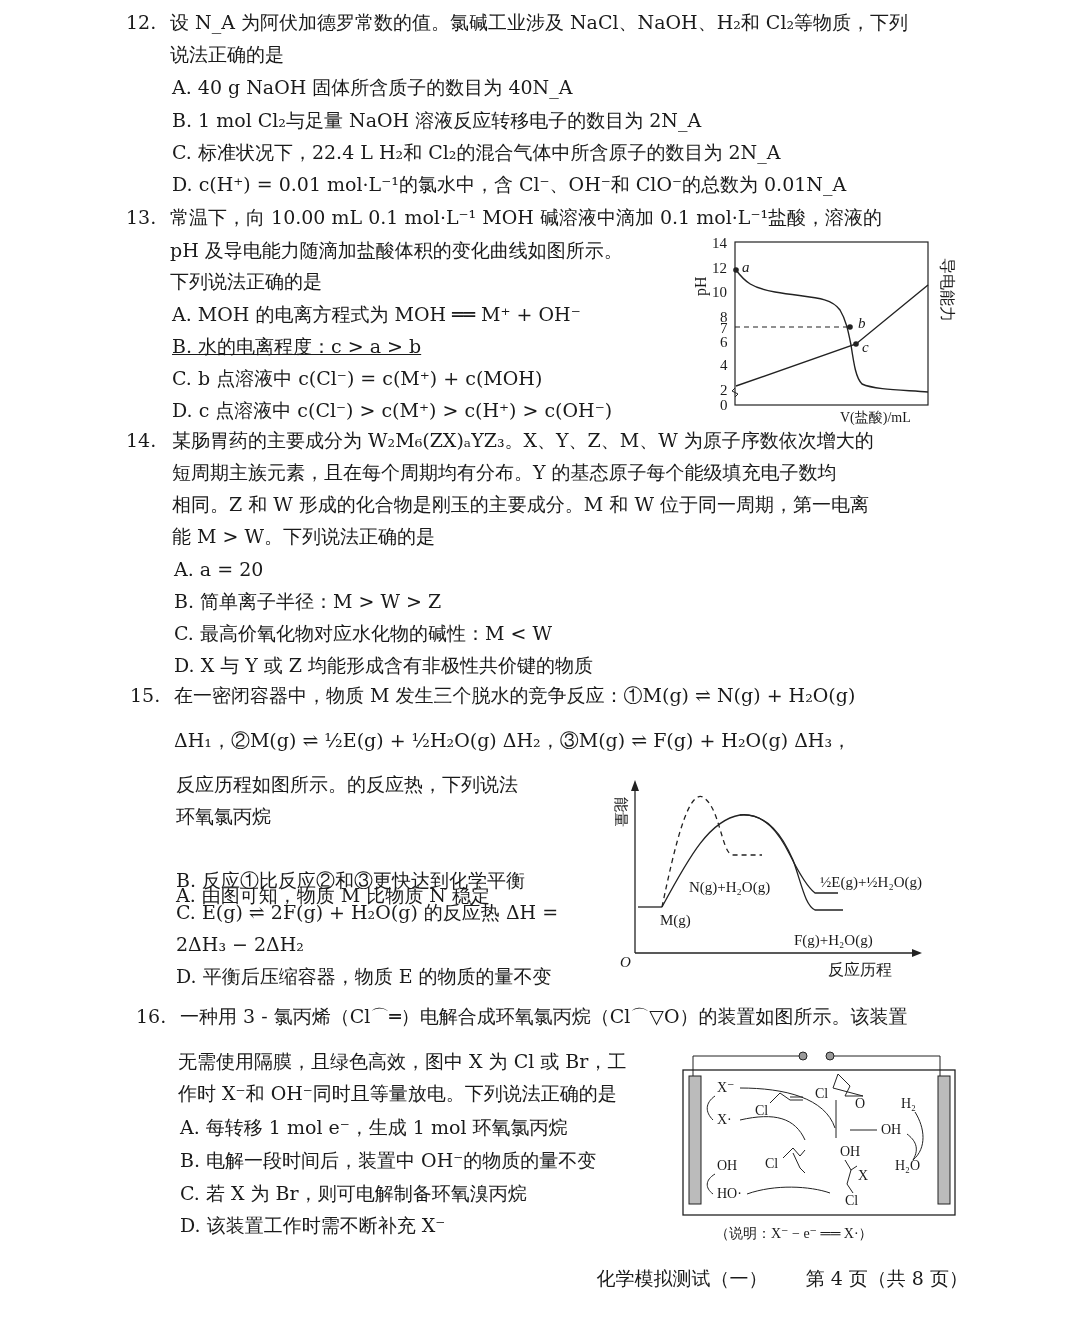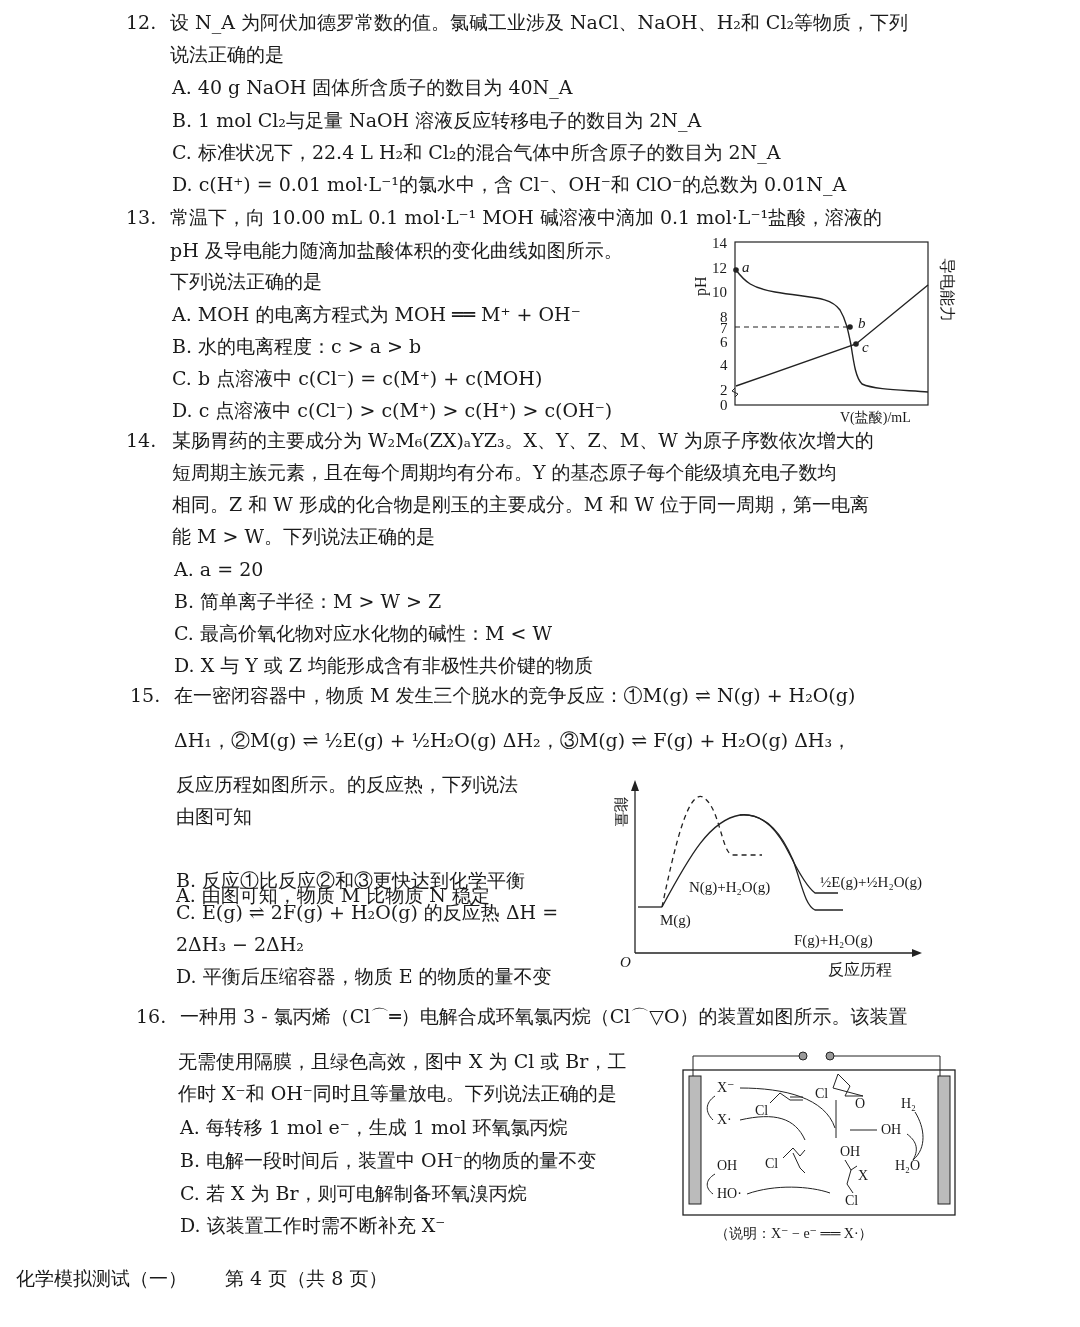--- a/index.html
+++ b/index.html
@@ -1,21 +1,21 @@
 <!DOCTYPE html>
 <html><head>
 <meta charset="utf-8">
 <style>
   html,body{margin:0;padding:0;background:#fff;}
   body{width:1080px;height:1327px;position:relative;overflow:hidden;
        font-family:"DejaVu Serif","Liberation Serif",serif;color:#1a1a1a;font-size:19px;}
   .line{position:absolute;white-space:nowrap;line-height:24px;}
   .fig{position:absolute;}
   svg text{font-family:"Liberation Serif","DejaVu Serif",serif;fill:#1a1a1a;}
-  .footer{position:absolute;top:1266px;left:0;width:984px;text-align:left;font-size:19px;}
+  .footer{position:absolute;top:1266px;left:0;width:984px;text-align:right;font-size:19px;}
   .footer span{margin:0 16px;}
 </style>
 </head>
 <body>
 
 <div>
   <div class="line" style="top:10px;left:126px;">12.</div>
   <div class="line" style="top:10px;left:170px;">设 N_A 为阿伏加德罗常数的值。氯碱工业涉及 NaCl、NaOH、H₂和 Cl₂等物质，下列</div>
   <div class="line" style="top:42px;left:170px;">说法正确的是</div>
   <div class="line" style="top:75px;left:172px;">A.  40 g NaOH 固体所含质子的数目为 40N_A</div>
@@ -23,21 +23,21 @@
   <div class="line" style="top:140px;left:172px;">C.  标准状况下，22.4 L H₂和 Cl₂的混合气体中所含原子的数目为 2N_A</div>
   <div class="line" style="top:172px;left:172px;">D.  c(H⁺) = 0.01 mol·L⁻¹的氯水中，含 Cl⁻、OH⁻和 ClO⁻的总数为 0.01N_A</div>
 </div>
 
 <div>
   <div class="line" style="top:205px;left:126px;">13.</div>
   <div class="line" style="top:205px;left:170px;">常温下，向 10.00 mL 0.1 mol·L⁻¹ MOH 碱溶液中滴加 0.1 mol·L⁻¹盐酸，溶液的</div>
   <div class="line" style="top:238px;left:170px;">pH 及导电能力随滴加盐酸体积的变化曲线如图所示。</div>
   <div class="line" style="top:270px;left:170px;font-family:Liberation Serif, serif;">下列说法正确的是</div>
   <div class="line" style="top:302px;left:172px;">A.  MOH 的电离方程式为 MOH ══ M⁺ + OH⁻</div>
-  <div class="line" style="top:334px;left:172px;">B.  水的电离程度：c &gt; a &gt; b</div>
+  <div class="line" style="top:334px;left:172px;text-decoration:underline;">B.  水的电离程度：c &gt; a &gt; b</div>
   <div class="line" style="top:366px;left:172px;">C.  b 点溶液中 c(Cl⁻) = c(M⁺) + c(MOH)</div>
   <div class="line" style="top:398px;left:172px;">D.  c 点溶液中 c(Cl⁻) &gt; c(M⁺) &gt; c(H⁺) &gt; c(OH⁻)</div>
 
   <svg class="fig" style="left:690px;top:230px;" width="275" height="195" viewBox="0 0 275 195">
     <rect x="45" y="12" width="193" height="163" fill="none" stroke="#222" stroke-width="1.2"></rect>
 
     <text x="22" y="18" font-size="15">14</text>
     <text x="22" y="43" font-size="15">12</text>
     <text x="22" y="67" font-size="15">10</text>
     <text x="30" y="92" font-size="15">8</text>
@@ -76,21 +76,21 @@
   <div class="line" style="top:589px;left:174px;">B.  简单离子半径：M &gt; W &gt; Z</div>
   <div class="line" style="top:621px;left:174px;">C.  最高价氧化物对应水化物的碱性：M &lt; W</div>
   <div class="line" style="top:653px;left:174px;">D.  X 与 Y 或 Z 均能形成含有非极性共价键的物质</div>
 </div>
 
 <div>
   <div class="line" style="top:683px;left:130px;">15.</div>
   <div class="line" style="top:683px;left:174px;">在一密闭容器中，物质 M 发生三个脱水的竞争反应：①M(g) ⇌ N(g) + H₂O(g)</div>
   <div class="line" style="top:728px;left:174px;">ΔH₁，②M(g) ⇌ ½E(g) + ½H₂O(g)   ΔH₂，③M(g) ⇌ F(g) + H₂O(g)   ΔH₃，</div>
   <div class="line" style="top:772px;left:176px;">反应历程如图所示。的反应热，下列说法</div>
-  <div class="line" style="top:804px;left:176px;">由图可知</div>
+  <div class="line" style="top:804px;left:176px;">环氧氯丙烷</div>
   <div class="line" style="top:836px;left:176px;margin-top:47px;">A.  由图可知，物质 M 比物质 N 稳定</div>
   <div class="line" style="top:868px;left:176px;">B.  反应①比反应②和③更快达到化学平衡</div>
   <div class="line" style="top:900px;left:176px;">C.  E(g) ⇌ 2F(g) + H₂O(g) 的反应热 ΔH =</div>
   <div class="line" style="top:932px;left:176px;text-align:center;">     2ΔH₃ − 2ΔH₂</div>
   <div class="line" style="top:964px;left:176px;">D.  平衡后压缩容器，物质 E 的物质的量不变</div>
 
   <svg class="fig" style="left:600px;top:775px;" width="370" height="215" viewBox="0 0 370 215">
     <line x1="35" y1="178" x2="35" y2="12" stroke="#222" stroke-width="1.3"></line>
     <path d="M31 16 L35 5 L39 16 Z" fill="#222"></path>
     <line x1="35" y1="178" x2="315" y2="178" stroke="#222" stroke-width="1.3"></line>

